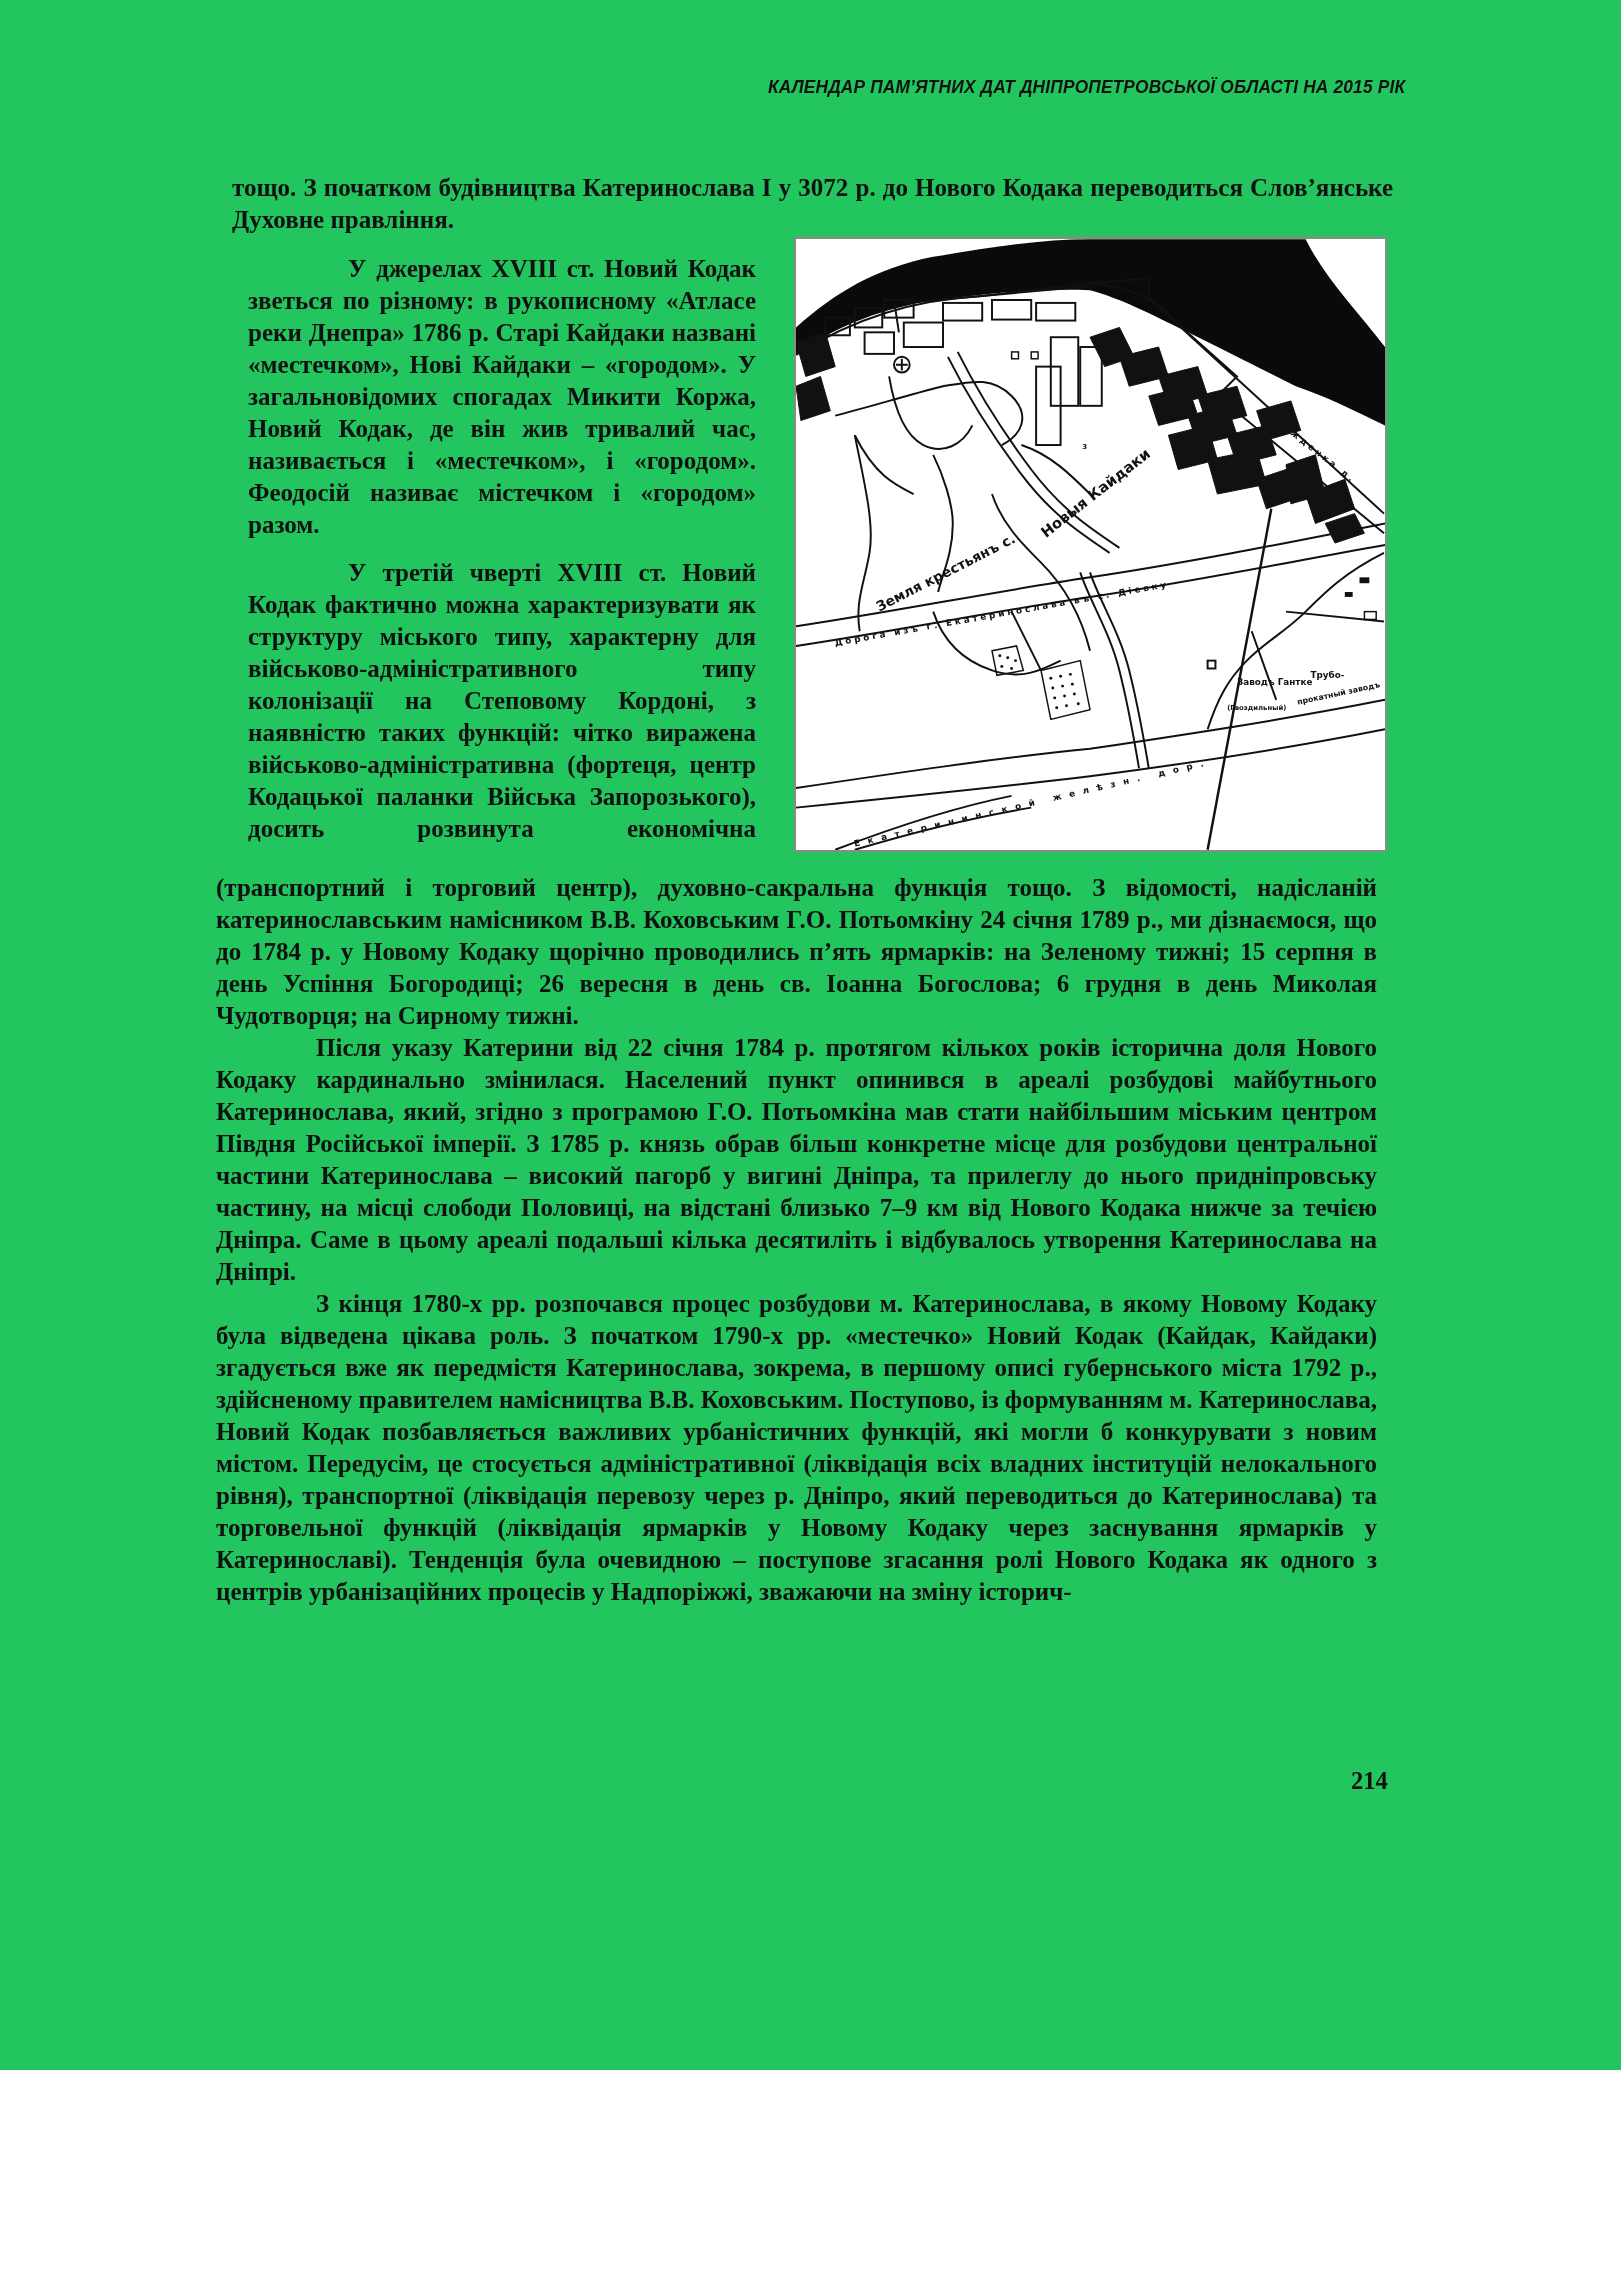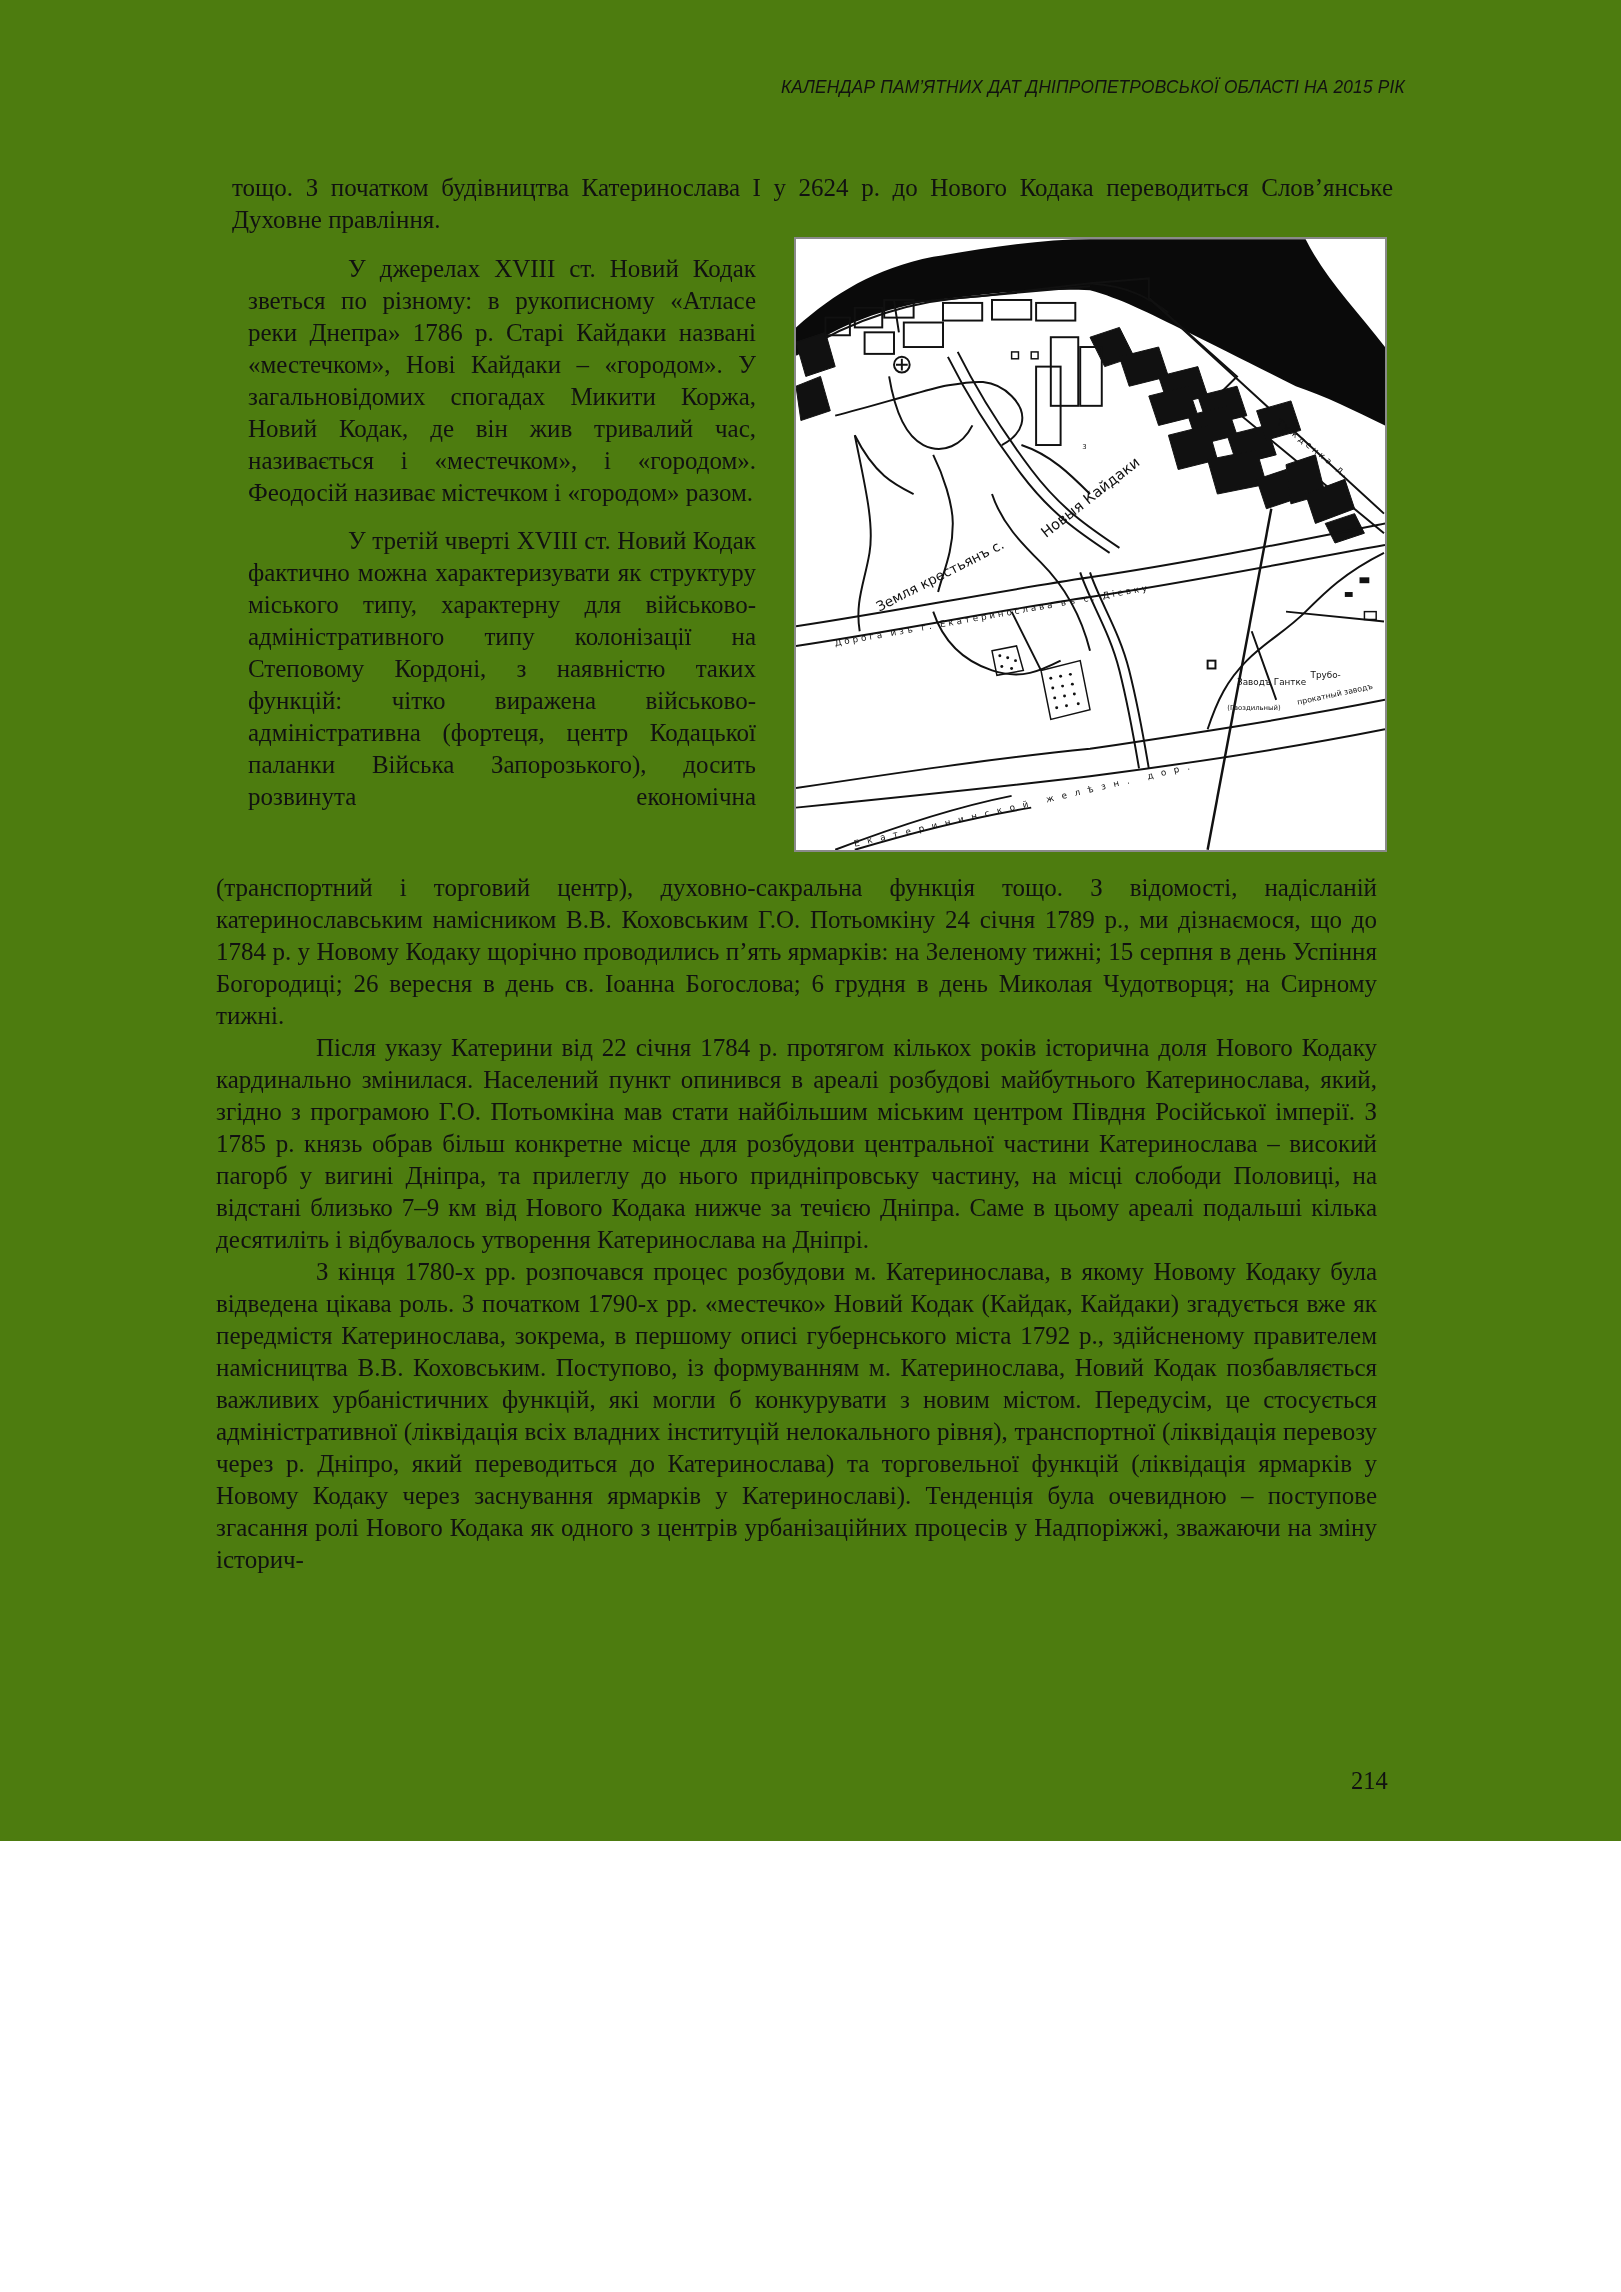--- a/index.html
+++ b/index.html
@@ -1,17 +1,17 @@
 <!DOCTYPE html>
 <html><head>
 <meta charset="utf-8">
 <style>
   html, body { margin: 0; padding: 0; background: #ffffff; }
   body { width: 1621px; height: 2293px; position: relative; overflow: hidden; }
-  .page { position: absolute; left: 0; top: 0; width: 1621px; height: 1841px; background: #4d7c0f; }
+  .page { position: absolute; left: 0; top: 0; width: 1621px; height: 2070px; background: #22c55e; font-weight: bold; }
   .running-head {
     position: absolute; right: 216px; top: 76px;
     font-family: "Liberation Sans", sans-serif; font-style: italic;
     font-size: 18.6px; letter-spacing: 0.2px; color: #111; transform: scaleX(0.93); transform-origin: right;
     white-space: nowrap;
   }
   .text {
     font-family: "Liberation Serif", serif; font-size: 25px; line-height: 32px; color: #111;
     text-align: justify; hyphens: manual; margin: 0;
   }
@@ -34,21 +34,21 @@
   .last-line { text-align-last: justify; }
 </style>
 </head>
 <body>
 
 <div class="page">
 
   <div class="running-head">КАЛЕНДАР ПАМ’ЯТНИХ ДАТ ДНІПРОПЕТРОВСЬКОЇ ОБЛАСТІ НА 2015 РІК</div>
 
   <div class="block-top">
-    <p class="text">тощо. З початком будівництва Катеринослава І у 2624 р. до Нового Кодака переводиться Слов’янське Духовне правління.</p>
+    <p class="text">тощо. З початком будівництва Катеринослава І у 3072 р. до Нового Кодака переводиться Слов’янське Духовне правління.</p>
   </div>
 
   <div class="wrap-col" style="top:237px;">
     <p class="text indent">У джерелах XVIII ст. Новий Кодак зветься по різному: в рукописному «Атласе реки Днепра» 1786 р. Старі Кайдаки названі «местечком», Нові Кайдаки – «городом». У загальновідомих спогадах Микити Коржа, Новий Кодак, де він жив тривалий час, називається і «местечком», і «городом». Феодосій називає містечком і «городом» разом.</p>
     <p class="text indent last-line">У третій чверті XVIII ст. Новий Кодак фактично можна характеризувати як структуру міського типу, характерну для військово-адміністративного типу колонізації на Степовому Кордоні, з наявністю таких функцій: чітко виражена військово-адміністративна (фортеця, центр Кодацької паланки Війська Запорозького), досить розвинута економічна</p>
   </div>
 
   <div class="map-frame">
     <svg viewBox="0 0 601 623" xmlns="http://www.w3.org/2000/svg">
       <rect x="0" y="0" width="601" height="623" fill="#fff"></rect>

